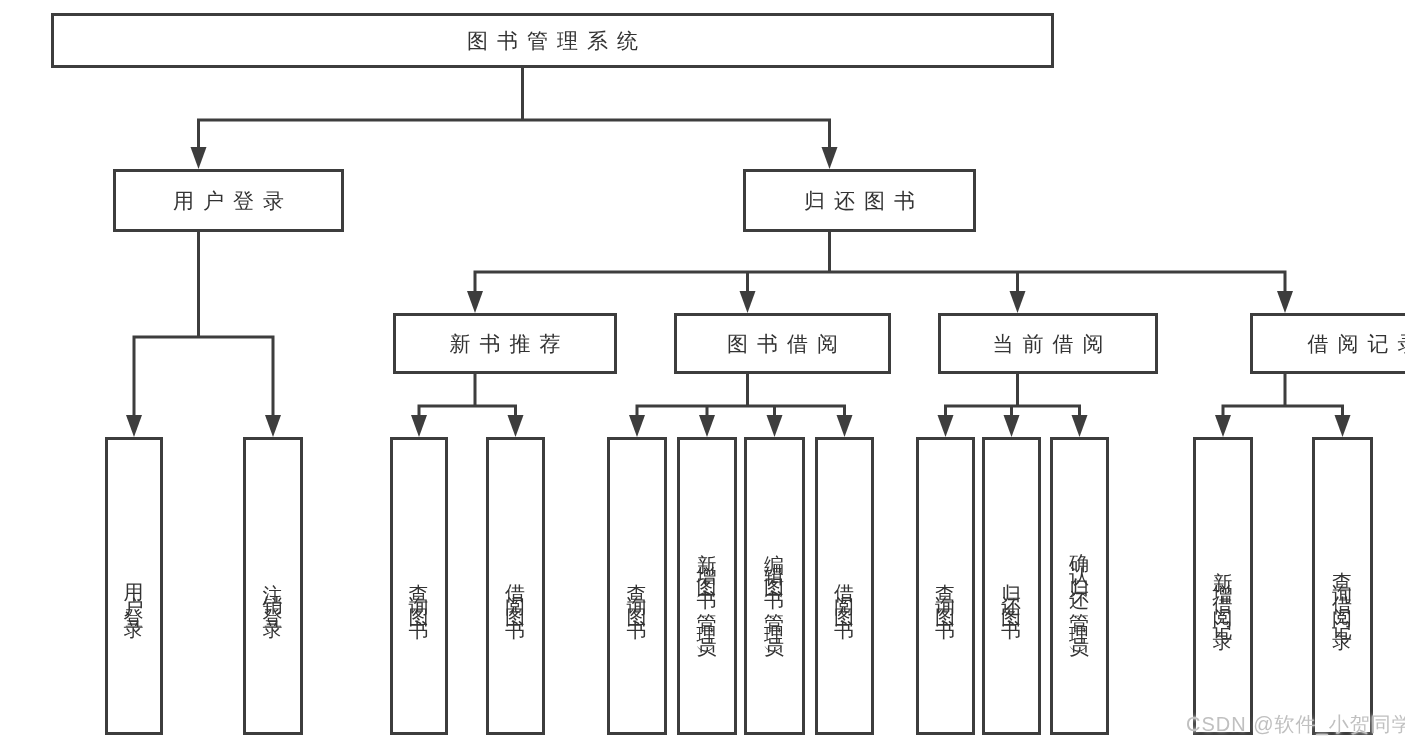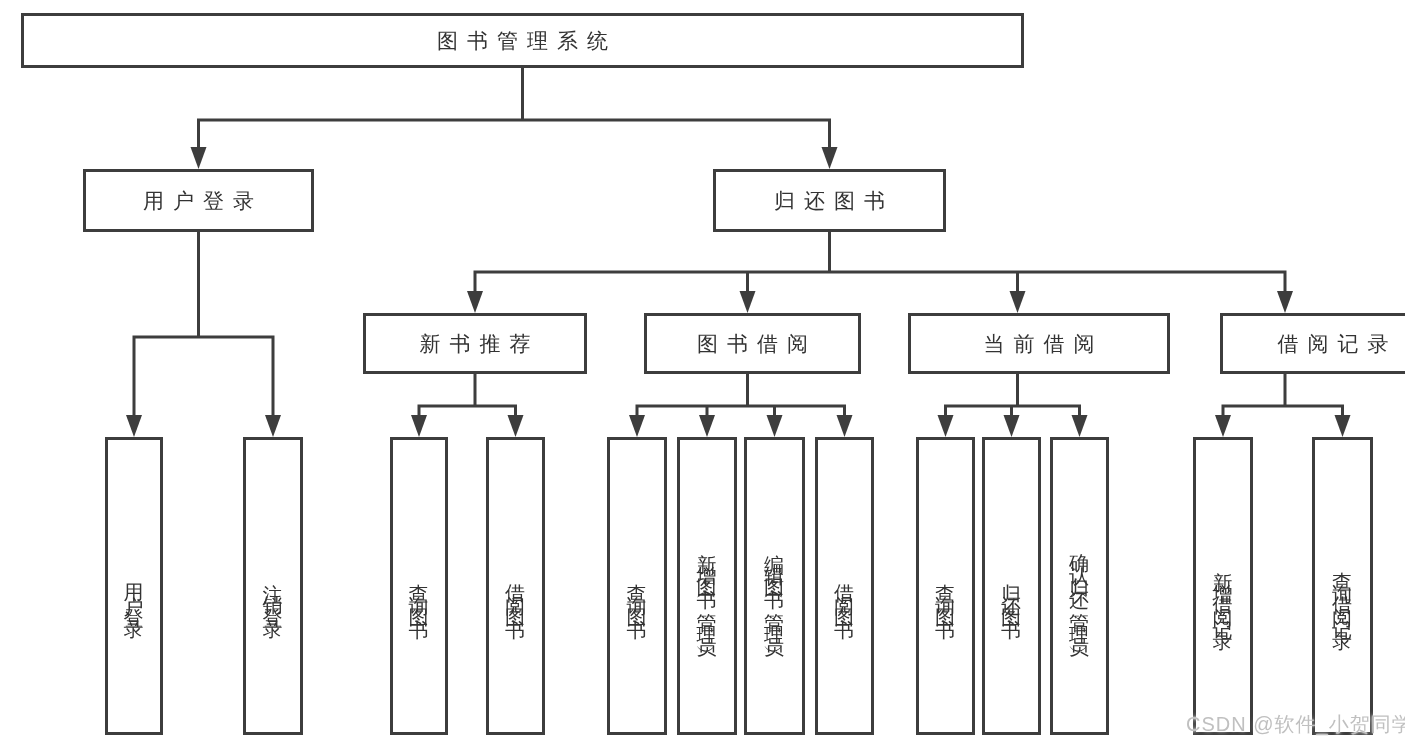--- a/index.html
+++ b/index.html
@@ -6,33 +6,33 @@
   .canvas{
     position:relative;width:1405px;height:747px;background:#ffffff;
     font-family:"Liberation Sans",sans-serif;overflow:hidden;color:#333;
   }
   .connectors{position:absolute;left:0;top:0;width:1405px;height:747px;}
   .box{
     position:absolute;box-sizing:border-box;border:3px solid #3d3d3d;
     background:#ffffff;color:#333333;display:flex;align-items:center;justify-content:center;
     z-index:2;
   }
-  .h{font-size:21px;letter-spacing:9px;padding-left:9px;white-space:nowrap;}
+  .h{font-size:21px;letter-spacing:9px;padding-left:9px;white-space:nowrap;margin-left:30px;}
   .root-label{font-size:21px;}
   .v{
     writing-mode:vertical-rl;text-orientation:mixed;
     font-size:20px;letter-spacing:12px;padding-top:12px;line-height:1;
   }
   
   .n-root{left:21px;top:13px;width:1003px;height:55px;}
   .n-l2a{left:83px;top:169px;width:231px;height:63px;}
   .n-l2b{left:713px;top:169px;width:233px;height:63px;}
   .n-l3a{left:363px;top:313px;width:224px;height:61px;text-align:center;}
   .n-l3b{left:644px;top:313px;width:217px;height:61px;}
-  .n-l3c{left:908px;top:313px;width:262px;height:61px;}
+  .n-l3c{left:908px;top:313px;width:220px;height:61px;}
   .n-l3d{left:1220px;top:313px;width:226px;height:61px;}
   .leaf{top:437px;height:298px;}
   .n-a1{left:105px;width:58px;}
   .n-a2{left:243px;width:60px;}
   .n-b1{left:390px;width:58px;}
   .n-b2{left:486px;width:59px;}
   .n-c1{left:607px;width:60px;}
   .n-c2{left:677px;width:60px;}
   .n-c3{left:744px;width:61px;}
   .n-c4{left:815px;width:59px;}

